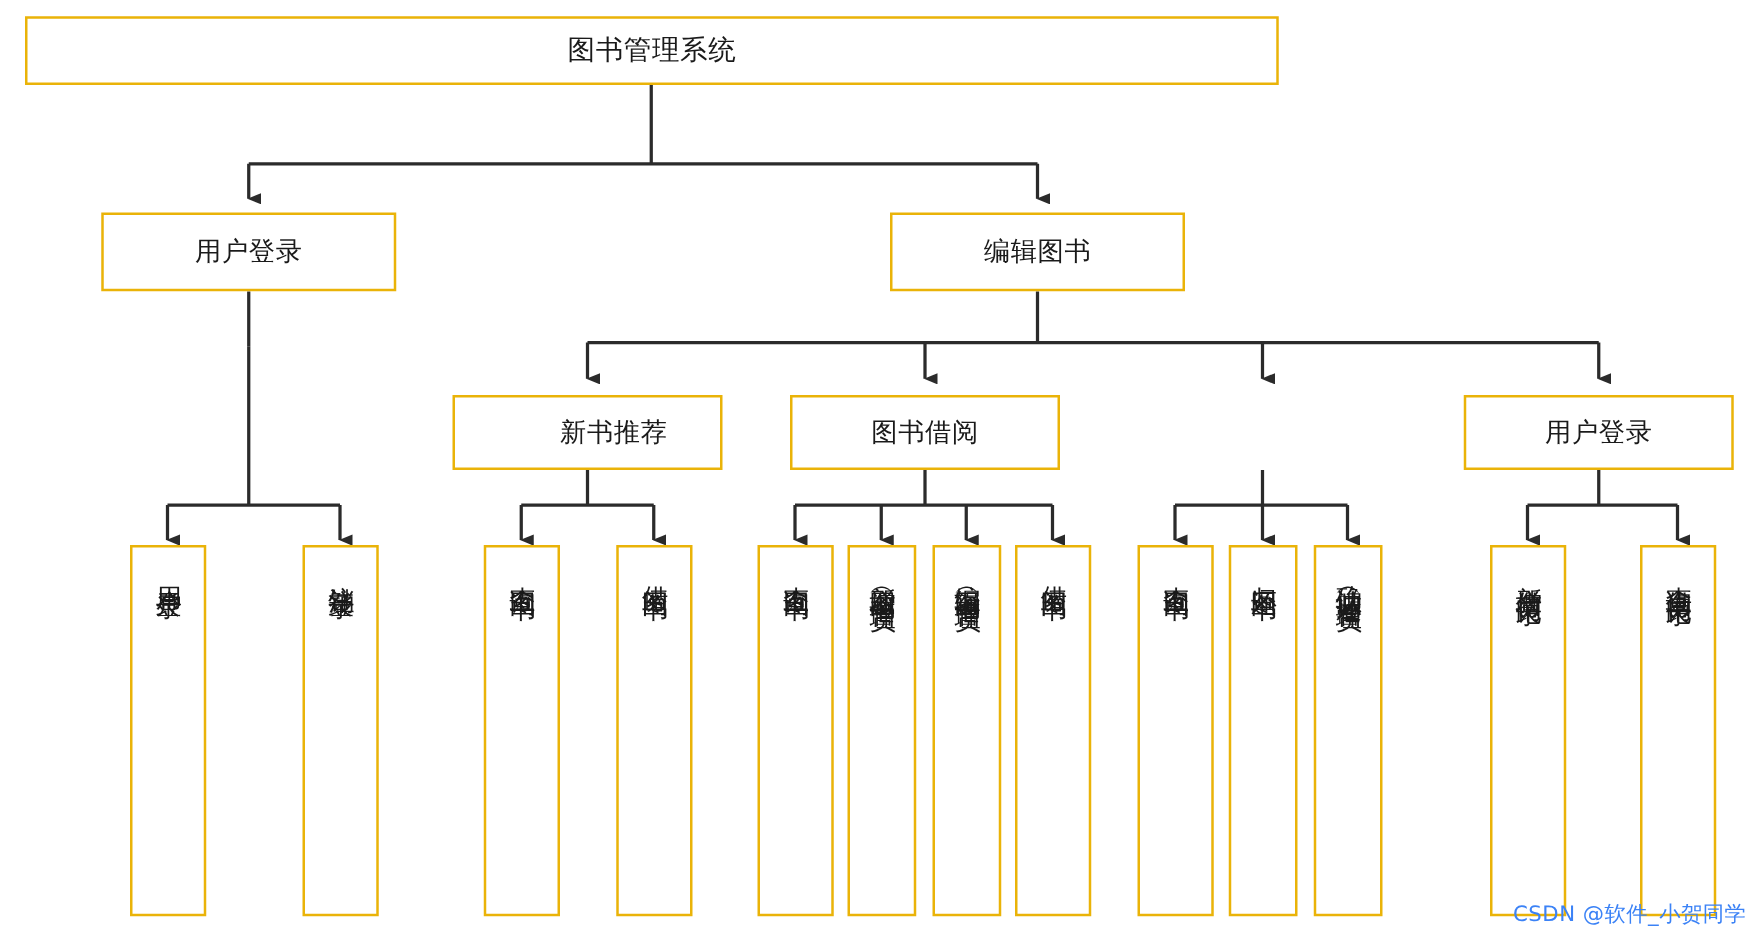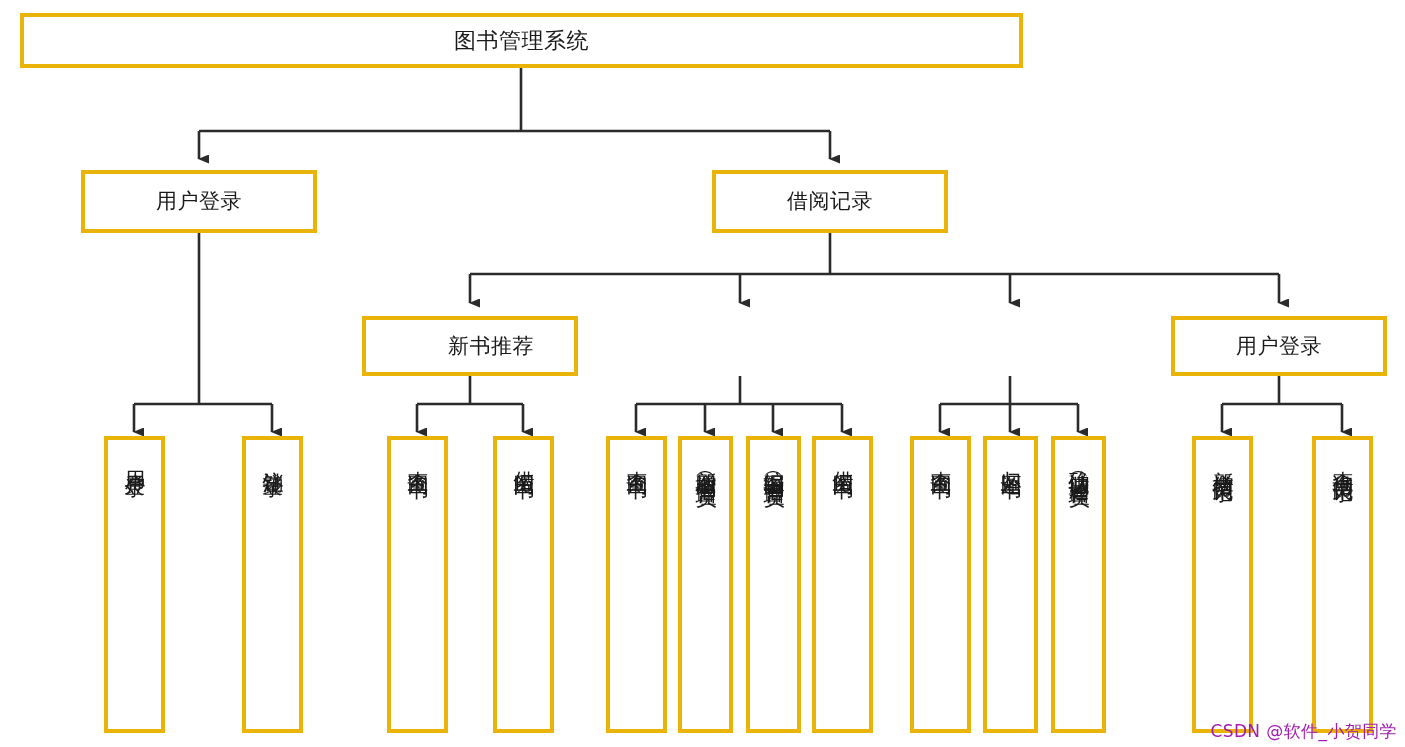--- a/index.html
+++ b/index.html
@@ -24,21 +24,21 @@
     position: absolute;
     left: 0; top: 0;
     width: 1405px;
     height: 747px;
     pointer-events: none;
   }
   .node {
     position: absolute;
     box-sizing: border-box;
     background: #ffffff;
-    border: 4px solid #eab308;
+    border: 2px solid #eab308;
     display: flex;
     align-items: center;
     justify-content: center;
     color: #1a1a1a;
   }
   .node .label {
     display: block;
     text-align: center;
     line-height: 1.15;
     white-space: nowrap;
@@ -58,21 +58,21 @@
     font-size: 21px;
     letter-spacing: 2.5px;
     line-height: 1;
   }
   .node.level0 .label { font-size: 22px; }
   .watermark {
     position: absolute;
     right: 8px;
     bottom: 4px;
     font-size: 17px;
-    color: #a21caf;
+    color: #3b82f6;
     letter-spacing: 0.4px;
     white-space: nowrap;
     user-select: none;
   }
 </style>
 </head>
 <body>
 
 <div id="diagram-root">
 
@@ -129,27 +129,30 @@
 
   <div class="node horizontal level0" style="left:20px; top:13px; width:1003px; height:55px;">
     <span class="label">图书管理系统</span>
   </div>
 
   <div class="node horizontal" style="left:81px; top:170px; width:236px; height:63px;">
     <span class="label">用户登录</span>
   </div>
 
   <div class="node horizontal" style="left:712px; top:170px; width:236px; height:63px;">
-    <span class="label">借阅记录</span>
+    <span class="label">编辑图书</span>
   </div>
 
   <div class="node horizontal" style="left:362px; top:316px; width:216px; height:60px;padding-left:42px;">
     <span class="label">新书推荐</span>
   </div>
 
+  <div class="node horizontal" style="left:632px; top:316px; width:216px; height:60px;">
+    <span class="label">图书借阅</span>
+  </div>
 
 
   <div class="node horizontal" style="left:1171px; top:316px; width:216px; height:60px;">
     <span class="label">用户登录</span>
   </div>
 
   <div class="node vertical" style="left:104px; top:436px; width:61px; height:297px;">
     <span class="label">用户登录</span>
   </div>
 

